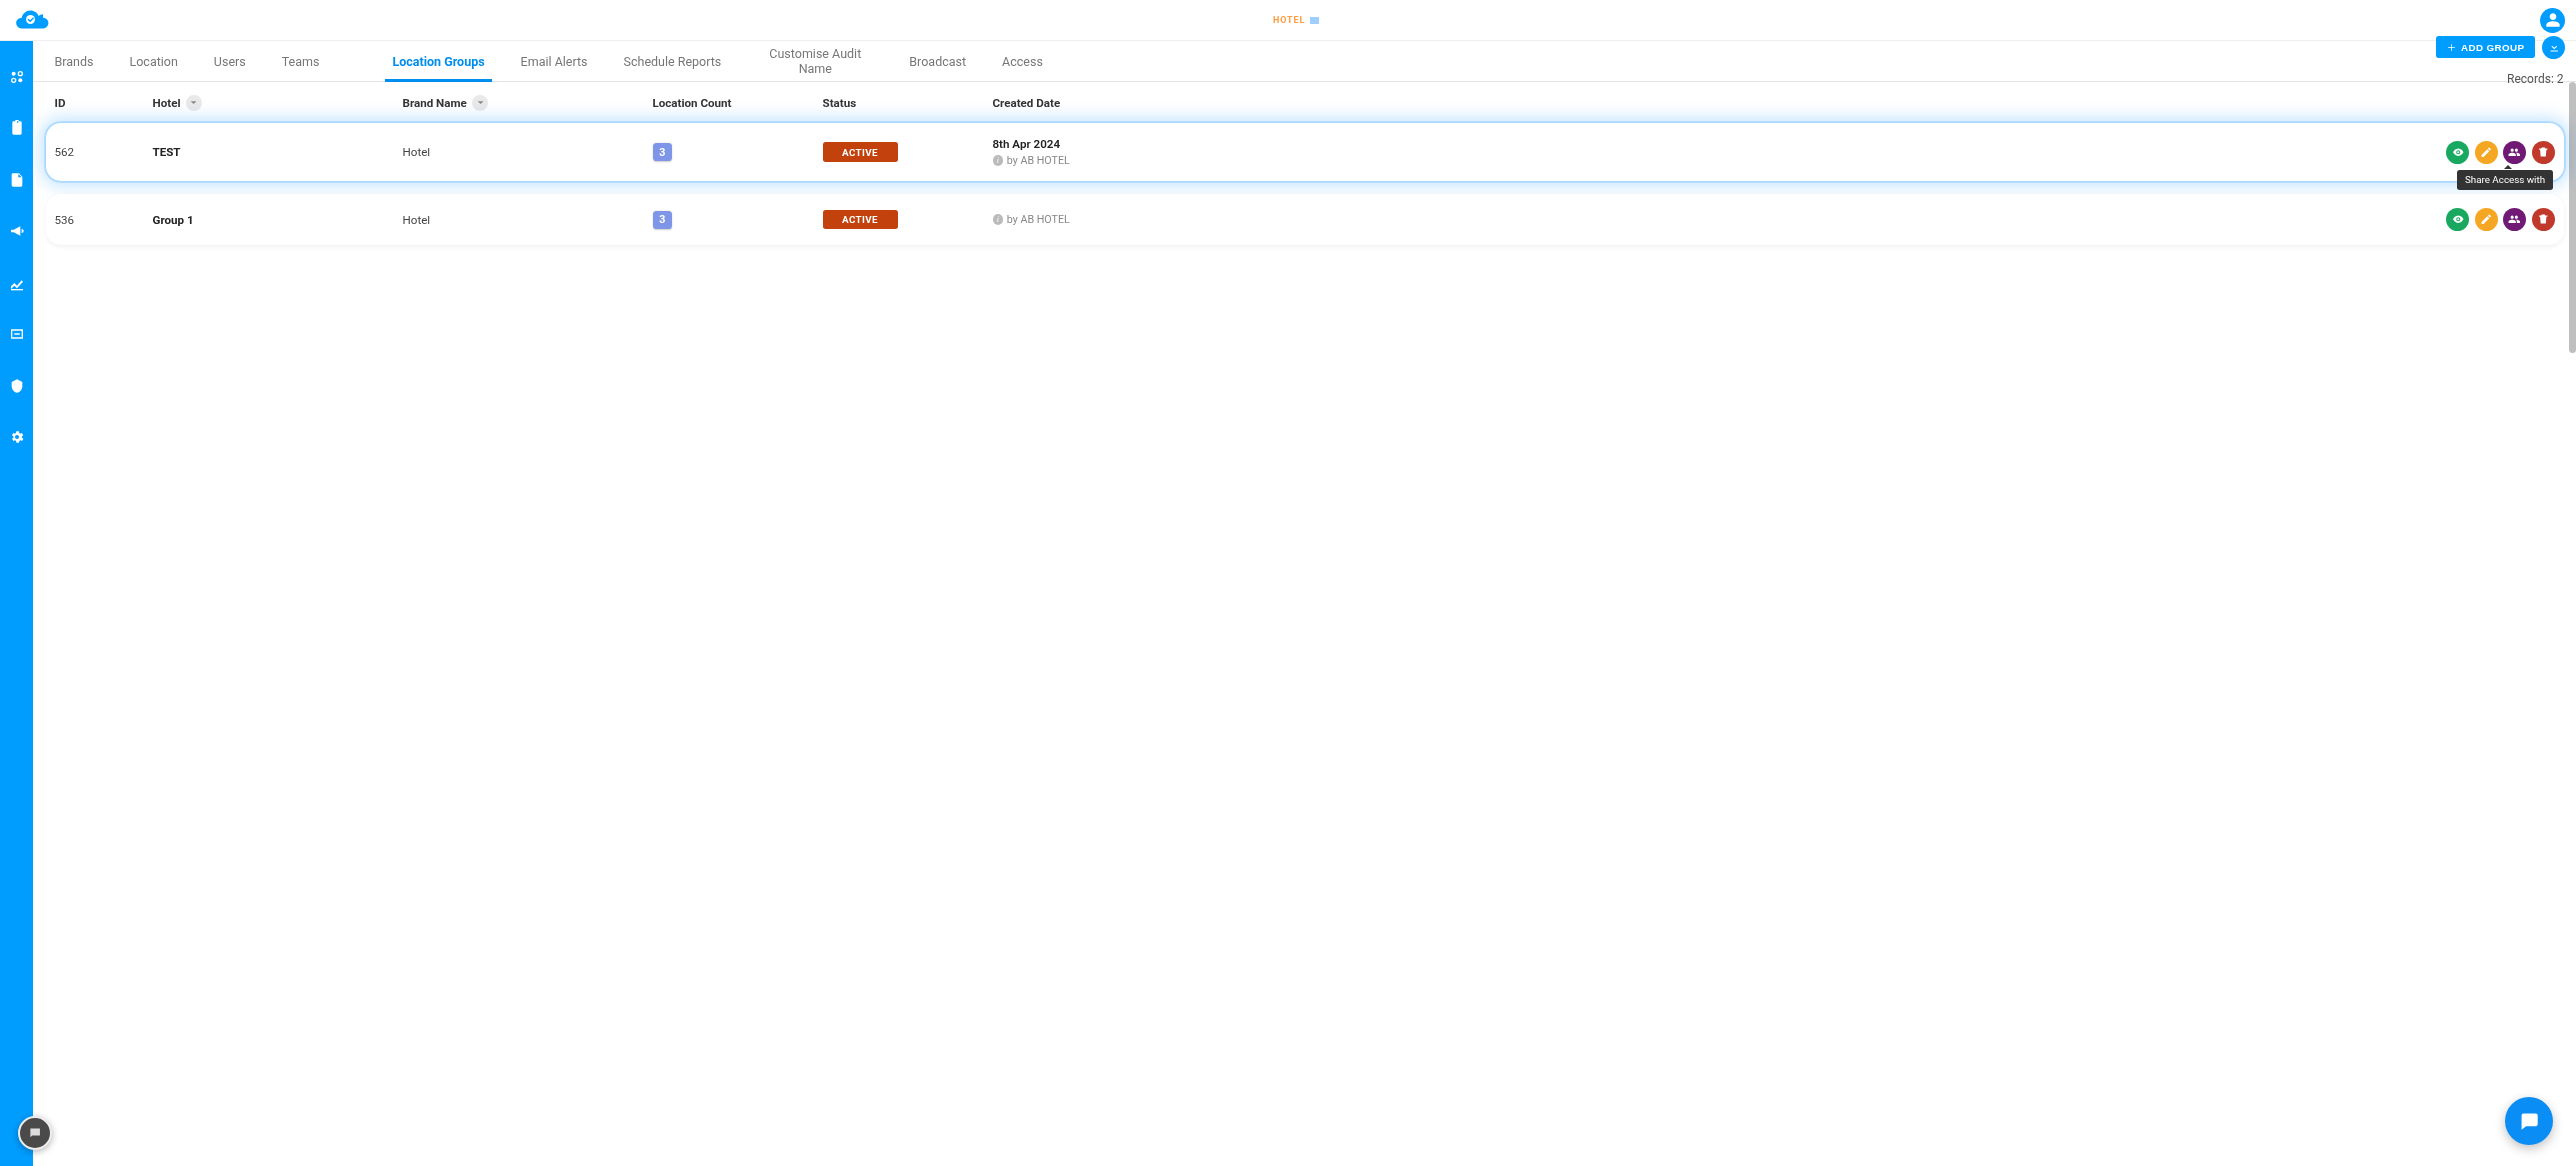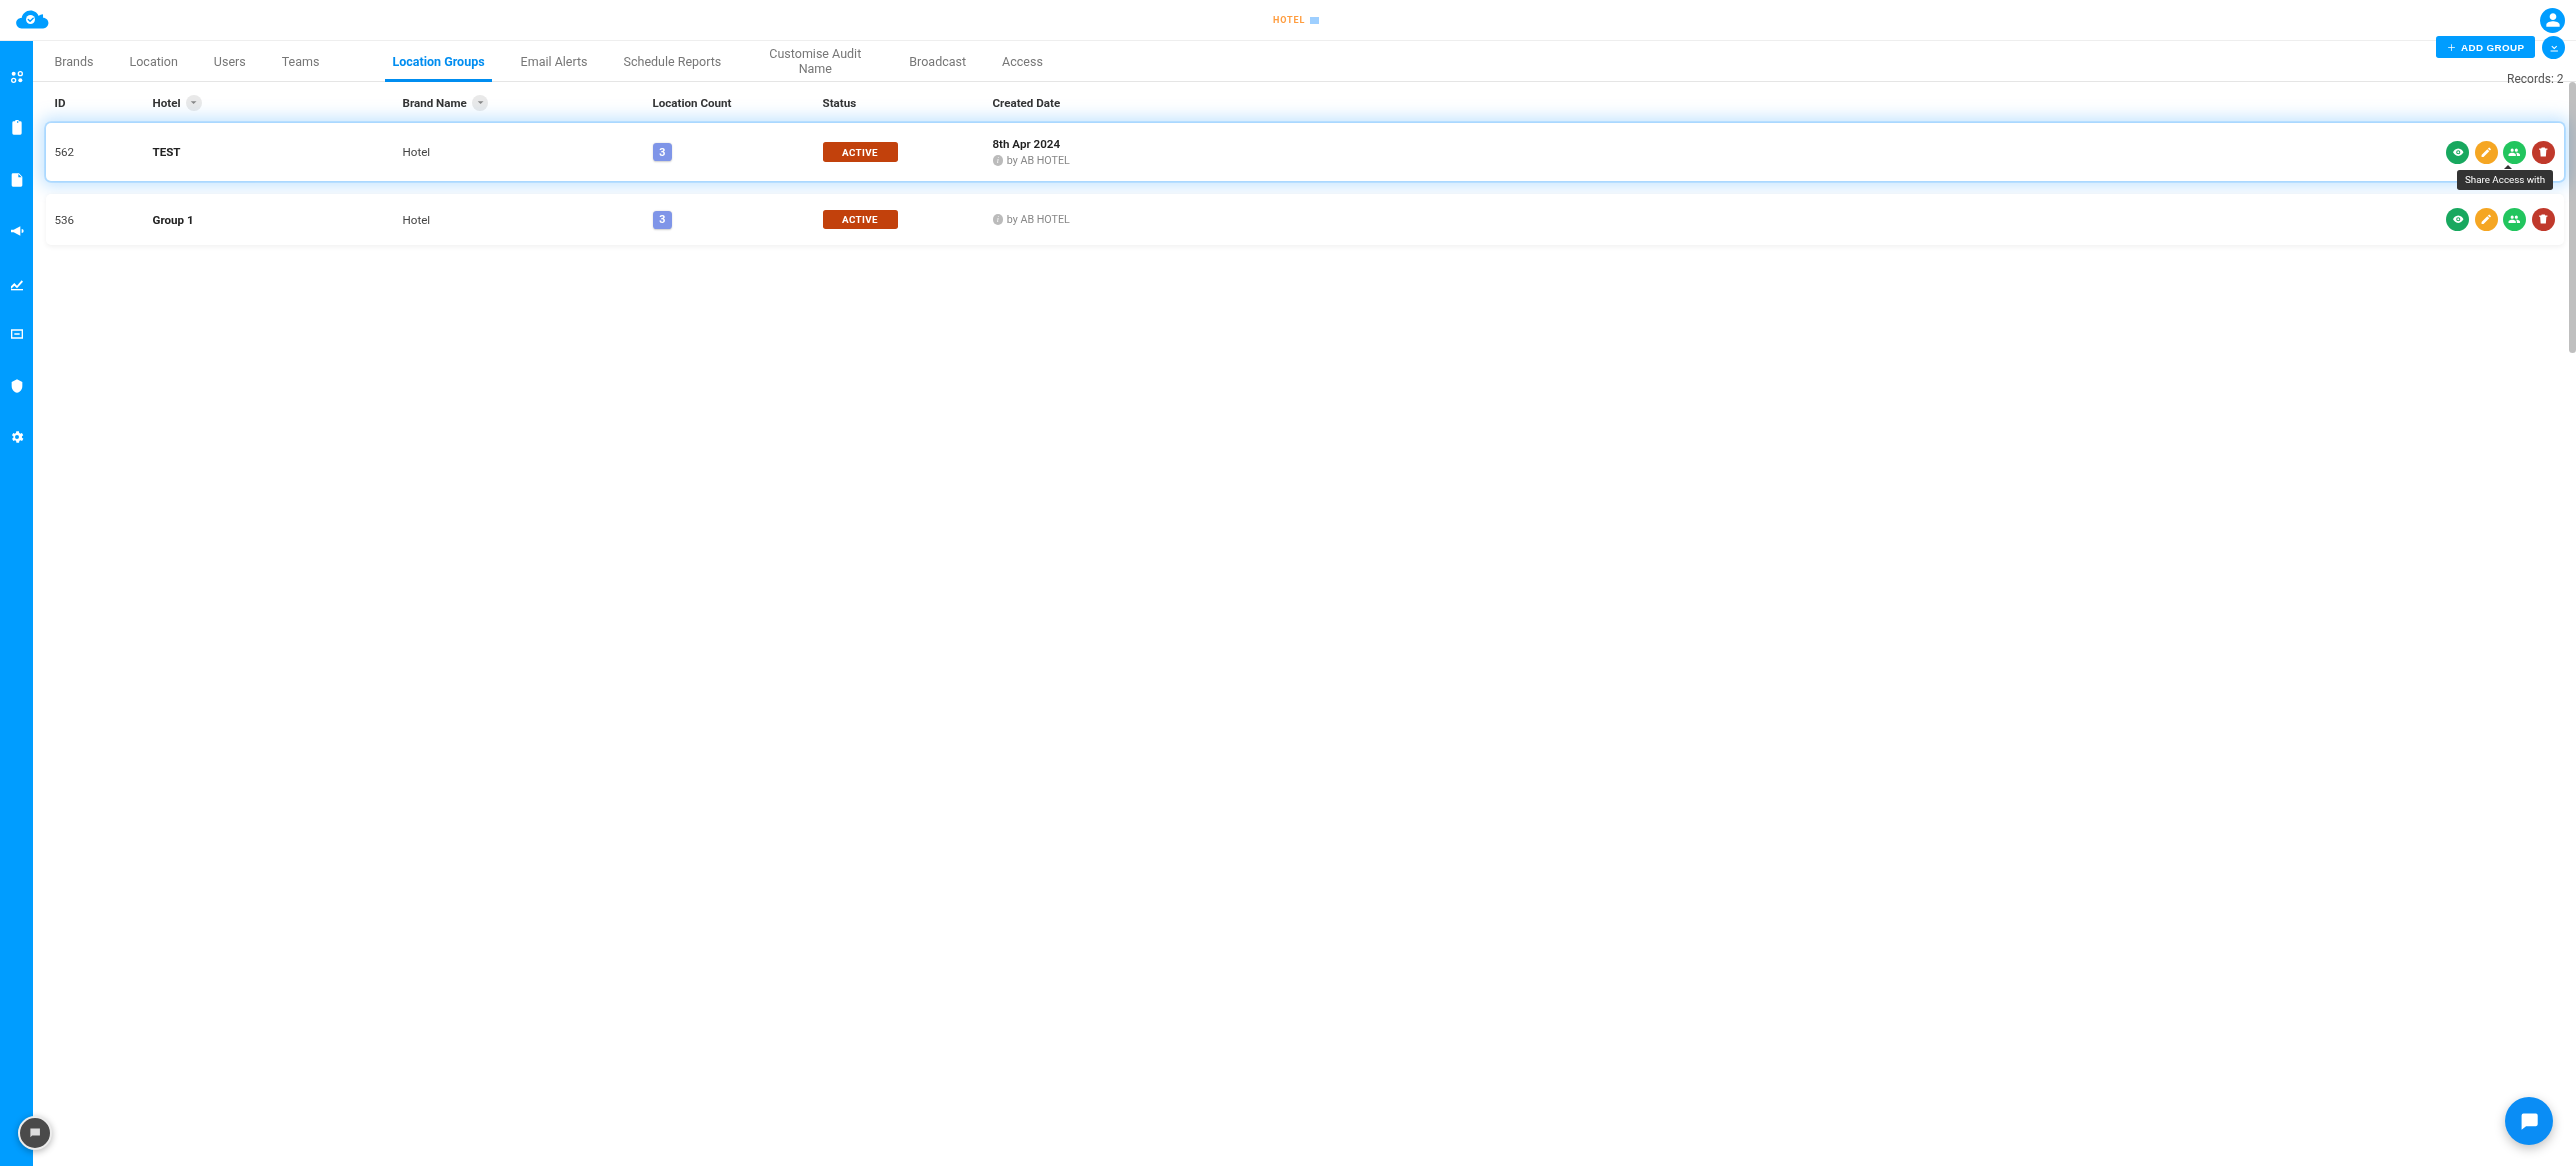--- a/index.html
+++ b/index.html
@@ -179,21 +179,21 @@
     display: flex; align-items: center; justify-content: center;
     cursor: pointer;
   }
   .sort-circle svg { width: 7.2px; height: 7.2px; fill: #888; }
 
   .data-row {
     display: grid;
     grid-template-columns: 98px 250px 250px 170px 170px 1fr 161px;
     align-items: center;
     background: #fff;
-    border-radius: 5px;
+    border-radius: 15px;
     padding: 14.3px 9px;
     margin-bottom: 12.5px;
     box-shadow: 0 1.8px 5.4px rgba(0,0,0,0.06);
     font-size: 11.6px;
     color: #444;
     position: relative;
   }
   .data-row.highlighted {
     box-shadow: 0 0 0 1.8px rgba(92,181,255,0.35), 0 0 16px 5.4px rgba(92,181,255,0.35);
   }
@@ -239,21 +239,21 @@
   }
   .action-btn {
     width: 23px; height: 23px; border-radius: 50%;
     display: flex; align-items: center; justify-content: center;
     cursor: pointer;
     position: relative;
   }
   .action-btn svg { width: 12.5px; height: 12.5px; fill: #fff; }
   .c-green { background: #18a85f; }
   .c-orange { background: #f5a623; }
-  .c-green2 { background: #22c55e; }
+  .c-green2 { background: #701a75; }
   .c-red { background: #c0392b; }
 
   
   .tooltip {
     position: absolute;
     background: #333;
     color: #fff;
     font-size: 9.8px;
     padding: 4.5px 8px;
     border-radius: 2.7px;

